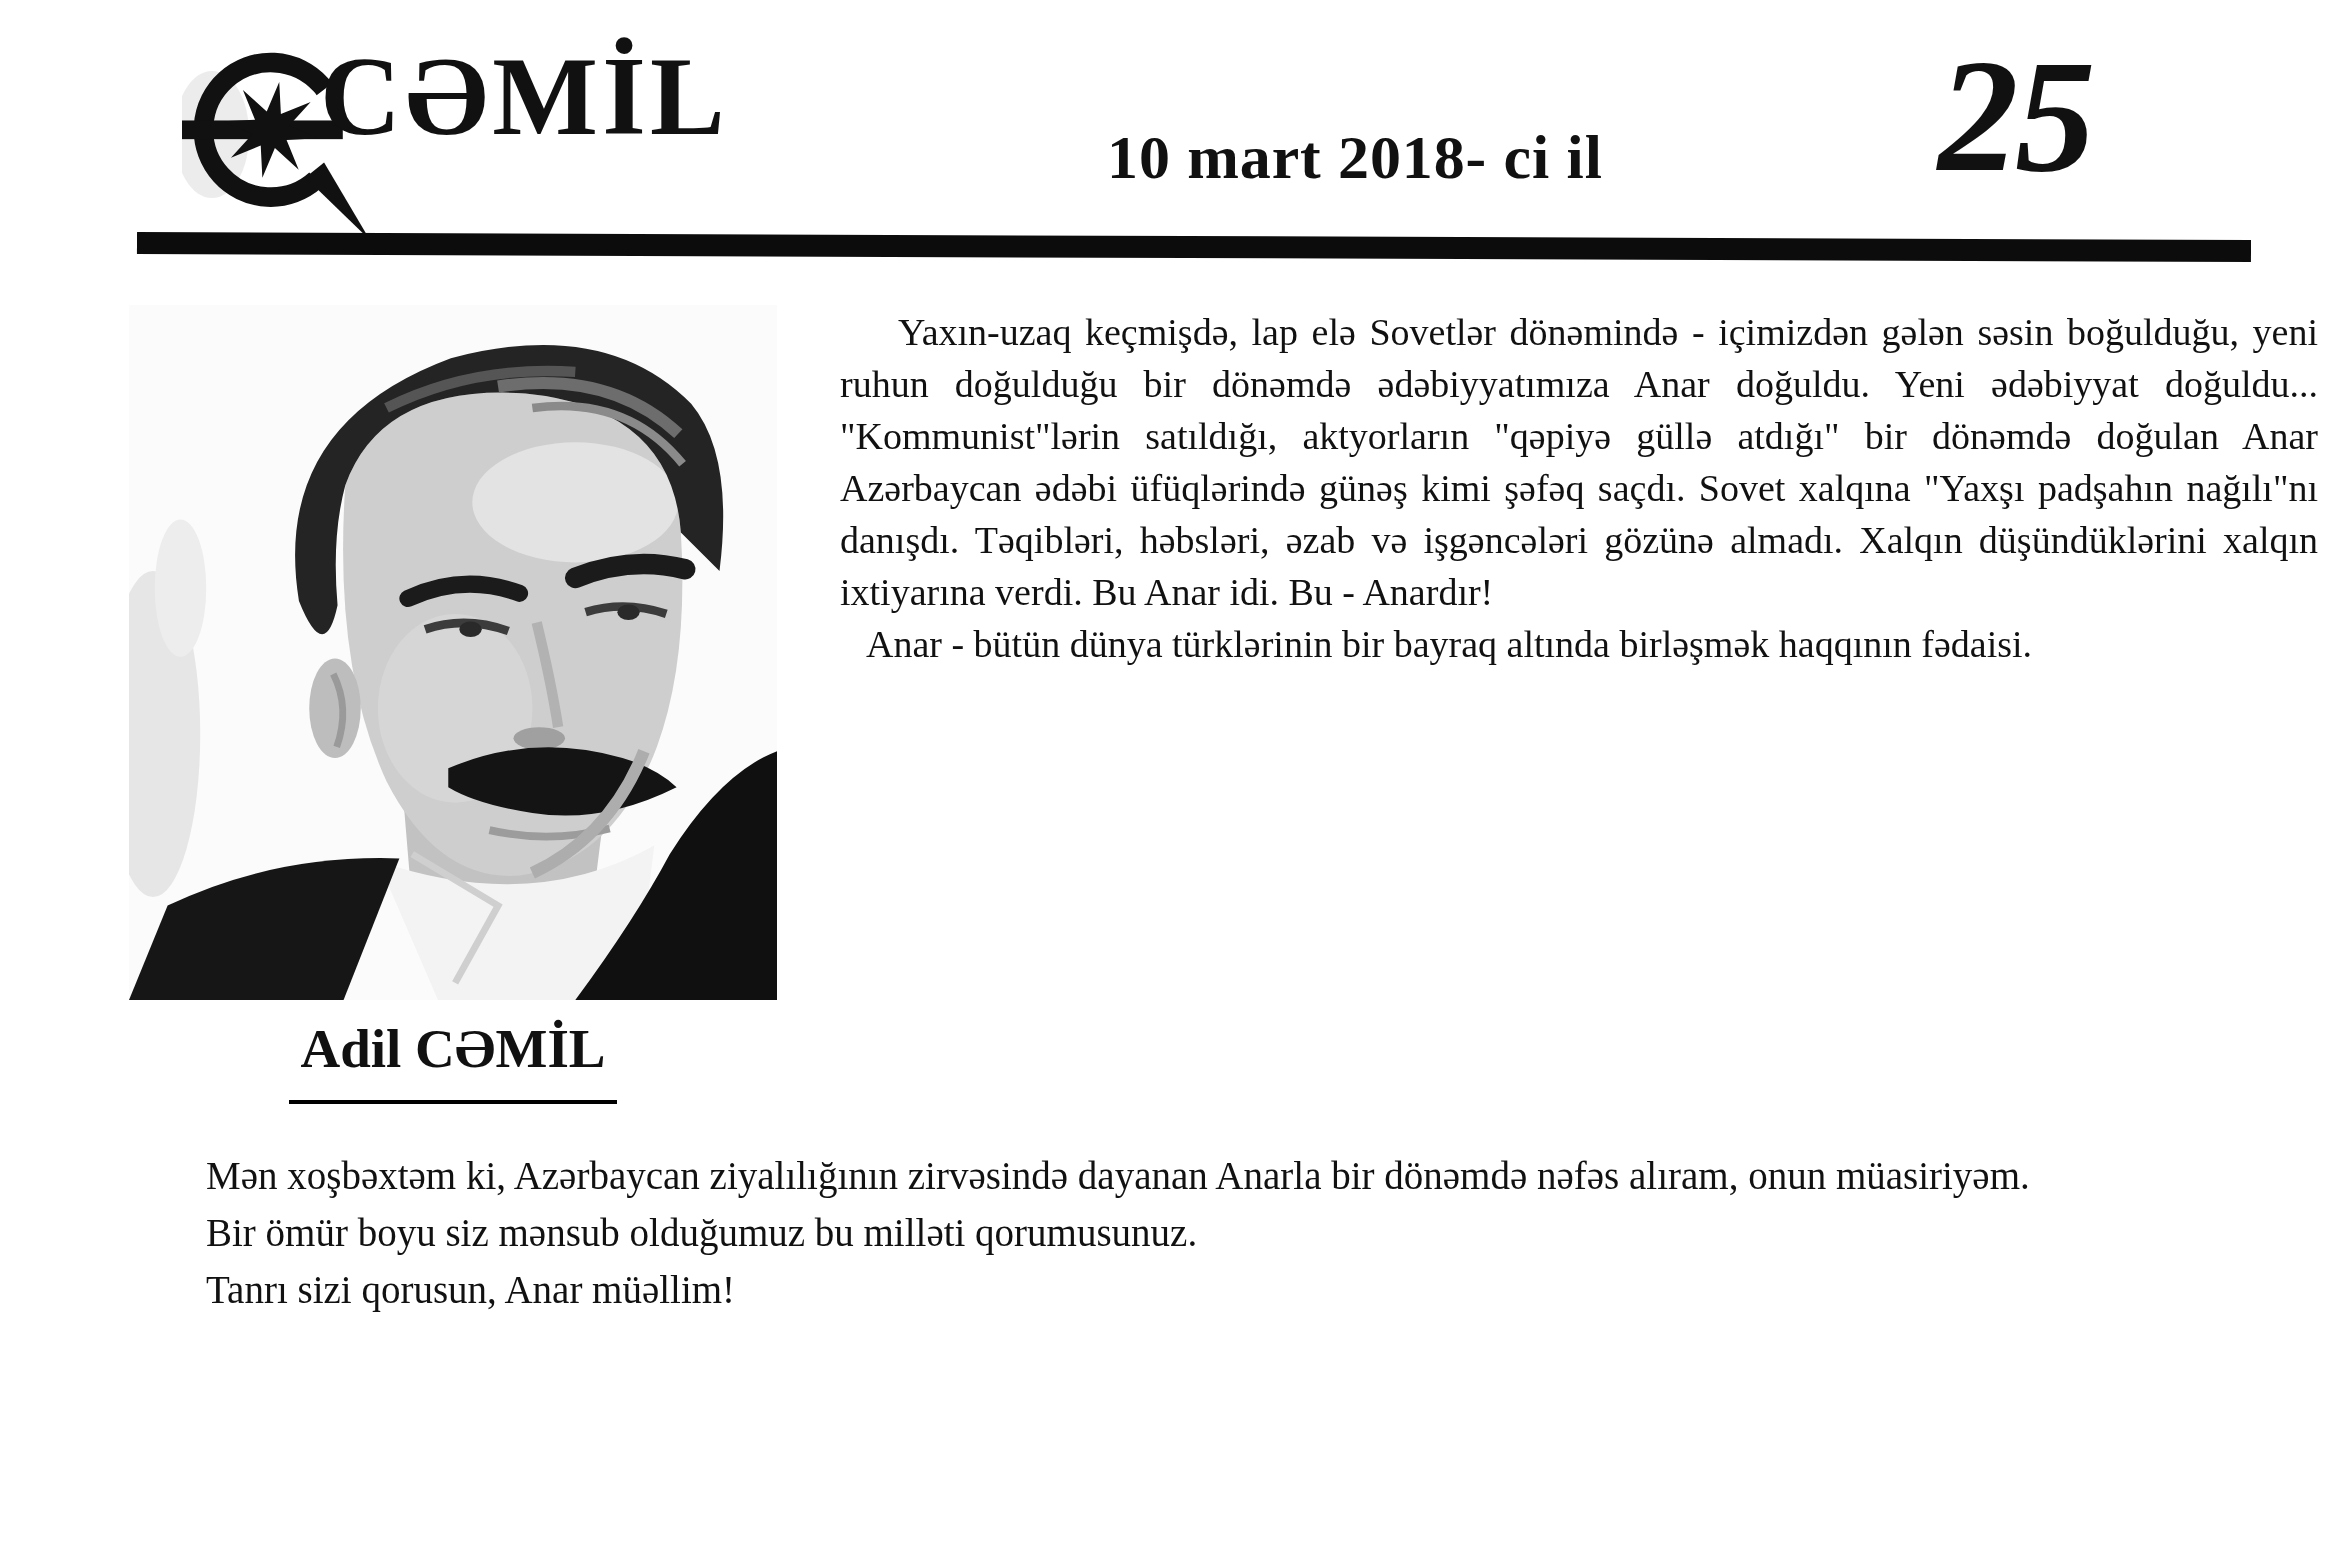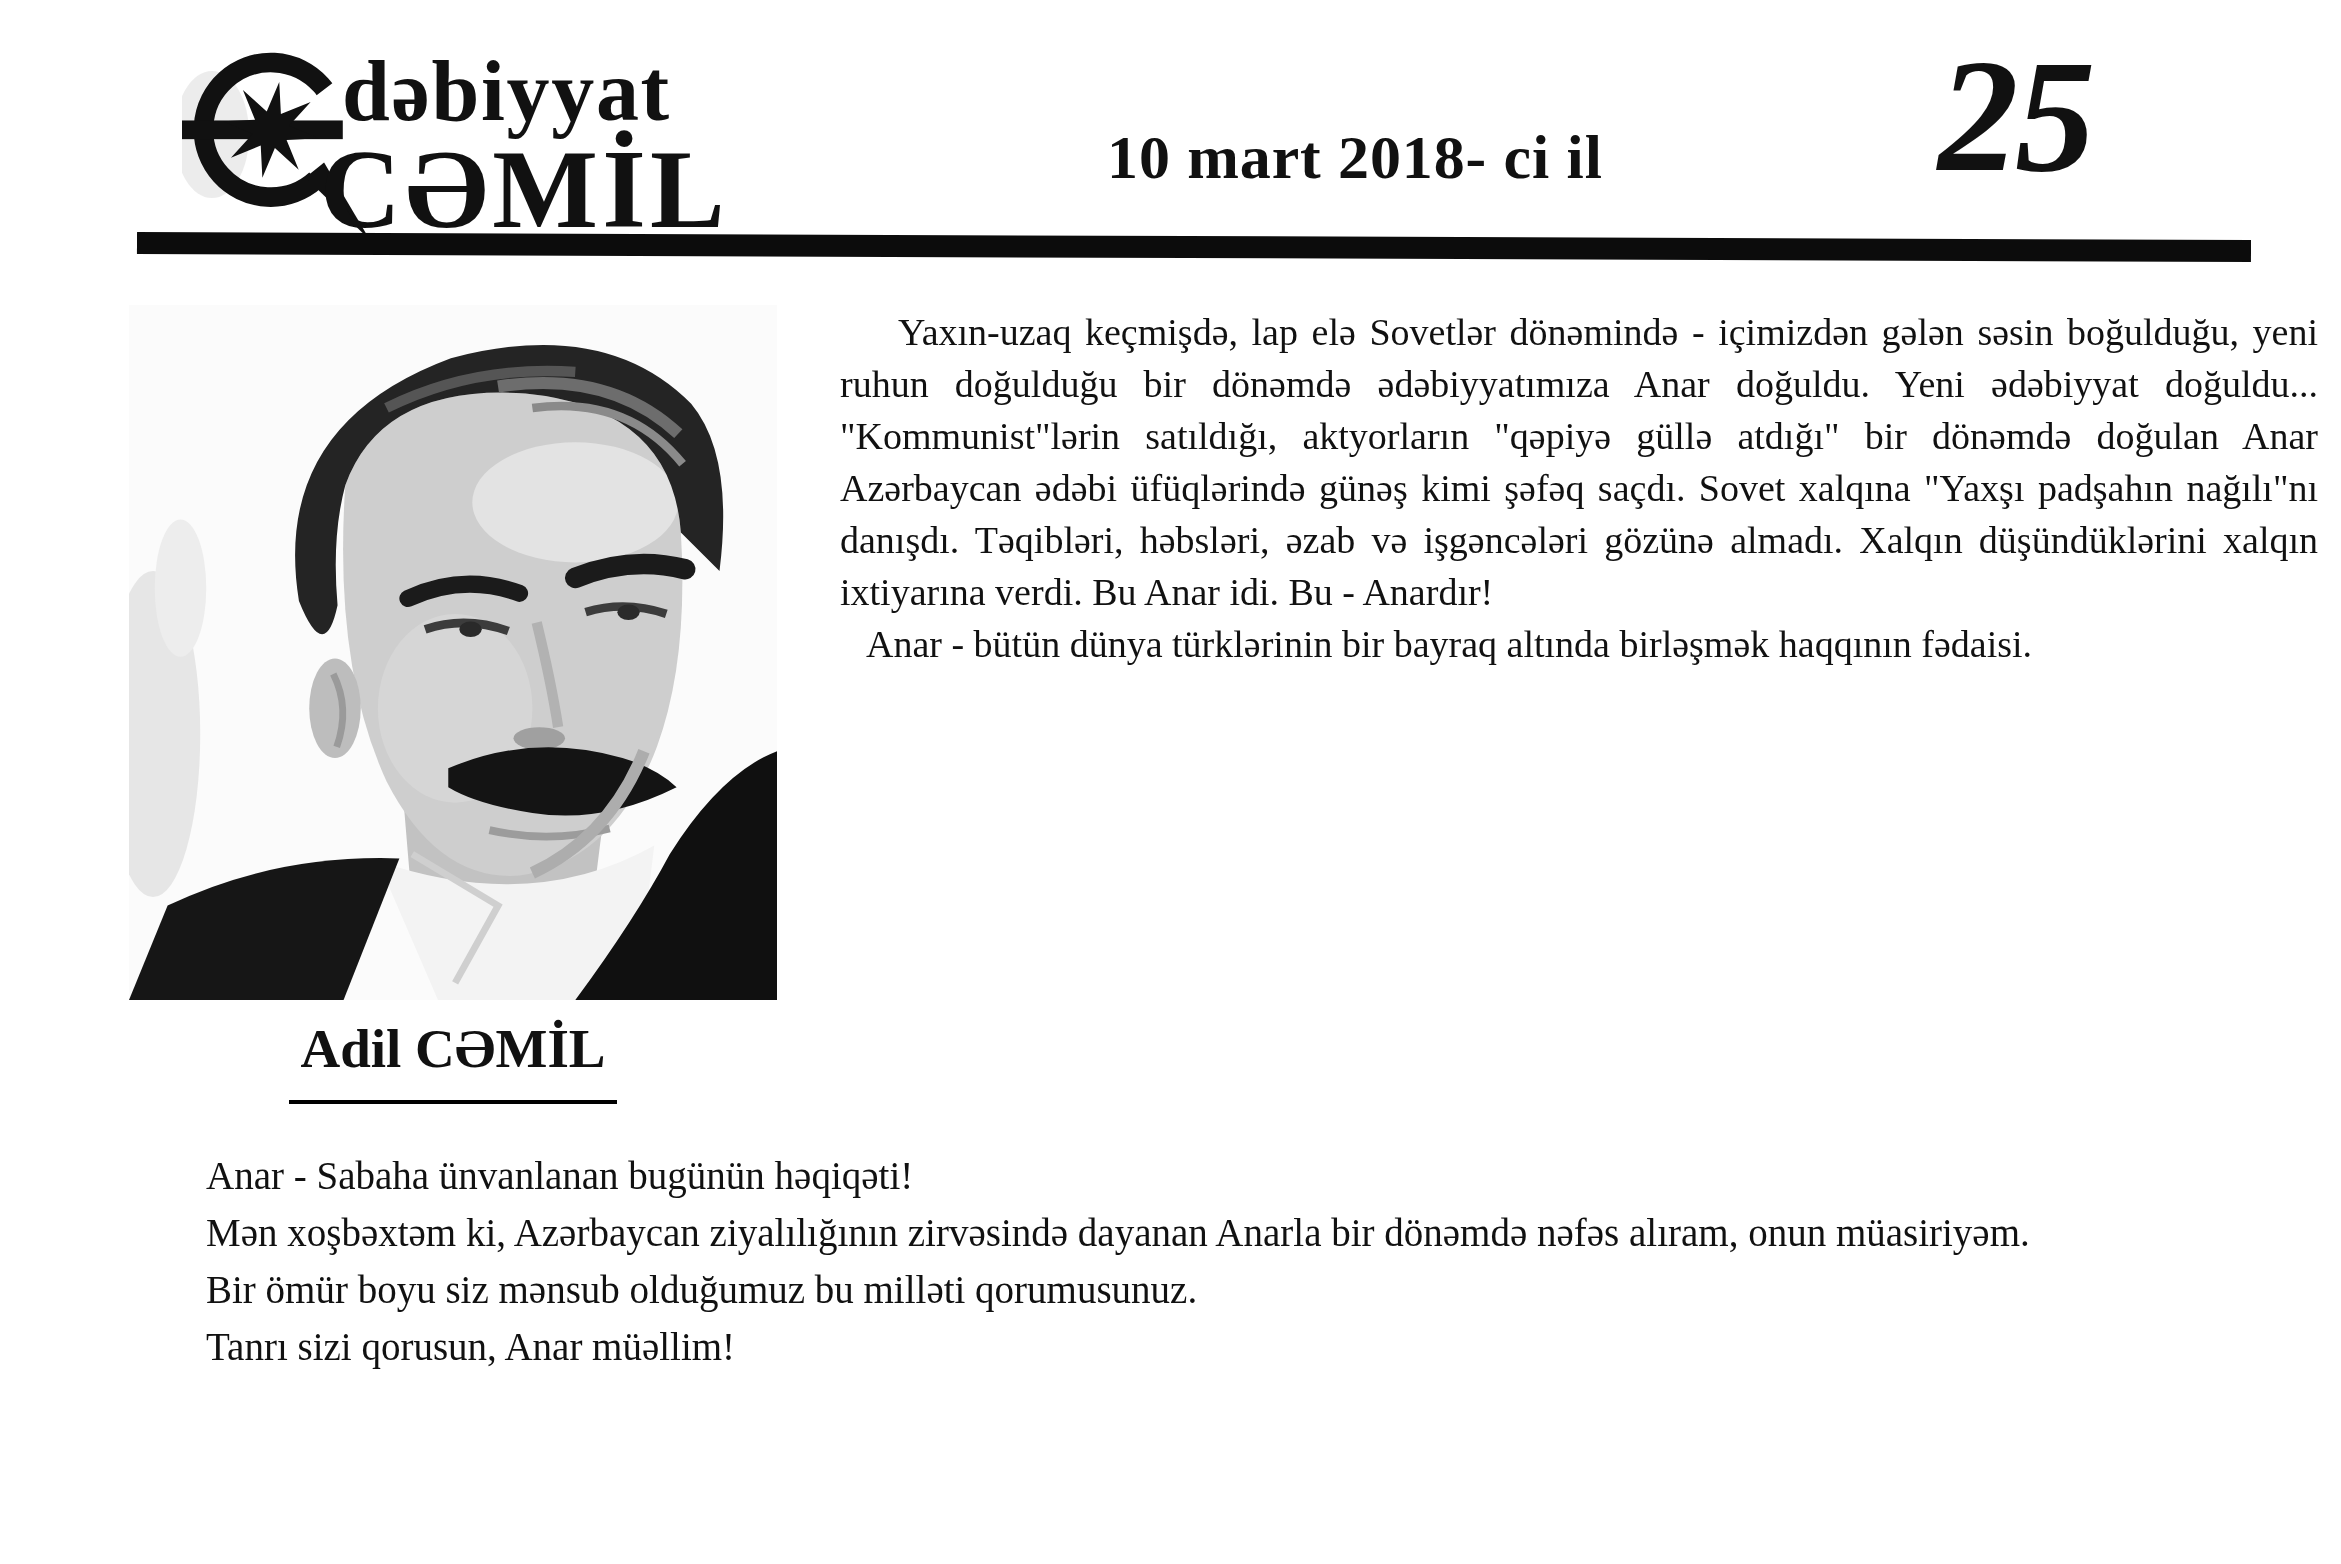--- a/index.html
+++ b/index.html
@@ -57,21 +57,20 @@
 
   <svg class="emblem" viewBox="0 0 230 230" aria-hidden="true">
     <ellipse cx="32" cy="100" rx="40" ry="68" fill="#dcdcdc" opacity="0.55"></ellipse>
     <circle cx="95" cy="95" r="72" fill="none" stroke="#111" stroke-width="21" stroke-dasharray="345 108" transform="rotate(48 95 95)"></circle>
     <rect x="0" y="85" width="172" height="20" fill="#111"></rect>
     <polygon fill="#111" transform="rotate(10 95 95)" points="147,95 113.5,102.7 131.8,131.8 102.7,113.5 95,147 87.3,113.5 58.2,131.8 76.5,102.7 43,95 76.5,87.3 58.2,58.2 87.3,76.5 95,43 102.7,76.5 131.8,58.2 113.5,87.3"></polygon>
     <path d="M 132 146 L 152 130 L 201 213 Z" fill="#111"></path>
   </svg>
 
   <div class="logo-text">
-    <div class="logo-line1">dəbiyyat</div>
     <div class="logo-line2">CƏMİL</div>
   </div>
 
   <div class="issue-date">10 mart 2018- ci il</div>
 
   <div class="page-number">25</div>
 
   <div class="rule"></div>
 
   <figure class="photo-block">
@@ -121,20 +120,19 @@
       <span>Adil CƏMİL</span>
     </figcaption>
   </figure>
 
   <div class="column-text">
     <p class="ind">Yaxın-uzaq keçmişdə, lap elə Sovetlər dönəmində - içimizdən gələn səsin boğulduğu, yeni ruhun doğulduğu bir dönəmdə ədəbiyyatımıza Anar doğuldu. Yeni ədəbiyyat doğuldu... "Kommunist"lərin satıldığı, aktyorların "qəpiyə güllə atdığı" bir dönəmdə doğulan Anar Azərbaycan ədəbi üfüqlərində günəş kimi şəfəq saçdı. Sovet xalqına "Yaxşı padşahın nağılı"nı danışdı. Təqibləri, həbsləri, əzab və işgəncələri gözünə almadı. Xalqın düşündüklərini xalqın ixtiyarına verdi. Bu Anar idi. Bu - Anardır!</p>
     <p class="ind-sm">Anar - bütün dünya türklərinin bir bayraq altında birləşmək haqqının fədaisi.</p>
   </div>
 
   <div class="full-text">
-    <p>Anar - Sabaha ünvanlanan bugünün həqiqəti!</p>
     <p>Mən xoşbəxtəm ki, Azərbaycan ziyalılığının zirvəsində dayanan Anarla bir dönəmdə nəfəs alıram, onun müasiriyəm.</p>
     <p>Bir ömür boyu siz mənsub olduğumuz bu milləti qorumusunuz.</p>
     <p>Tanrı sizi qorusun, Anar müəllim!</p>
   </div>
 
 </div>
 
 
 </body></html>

